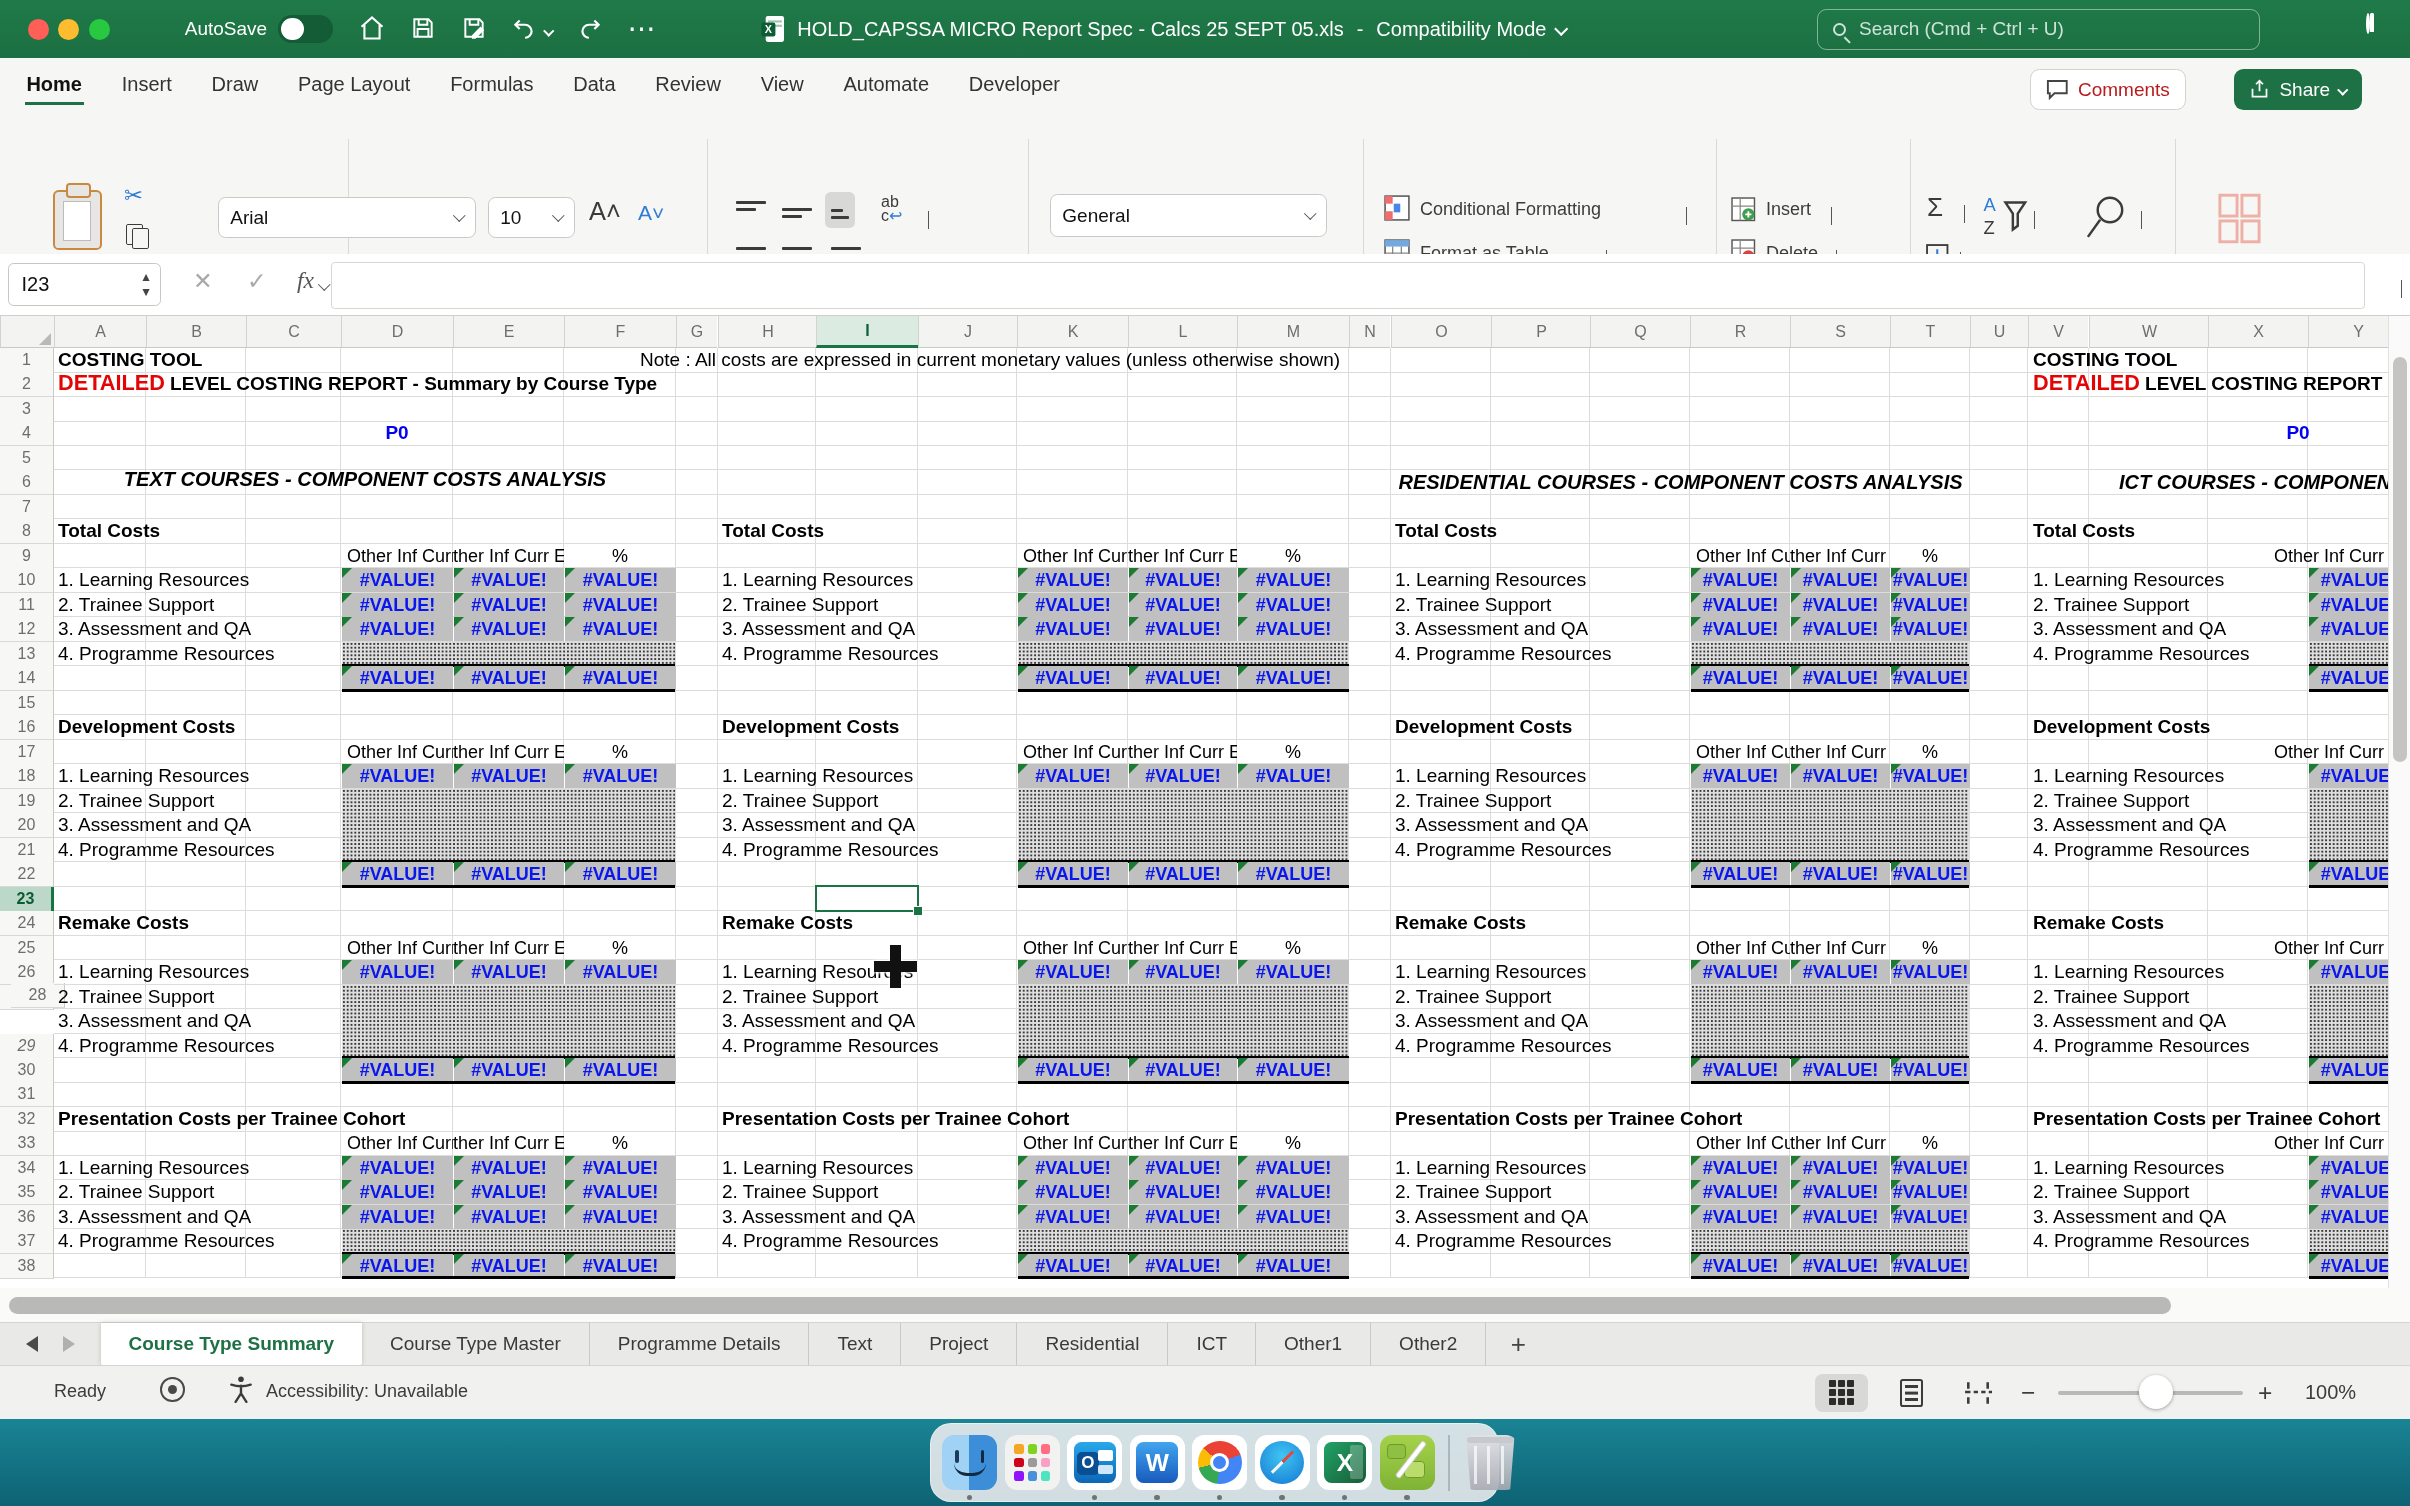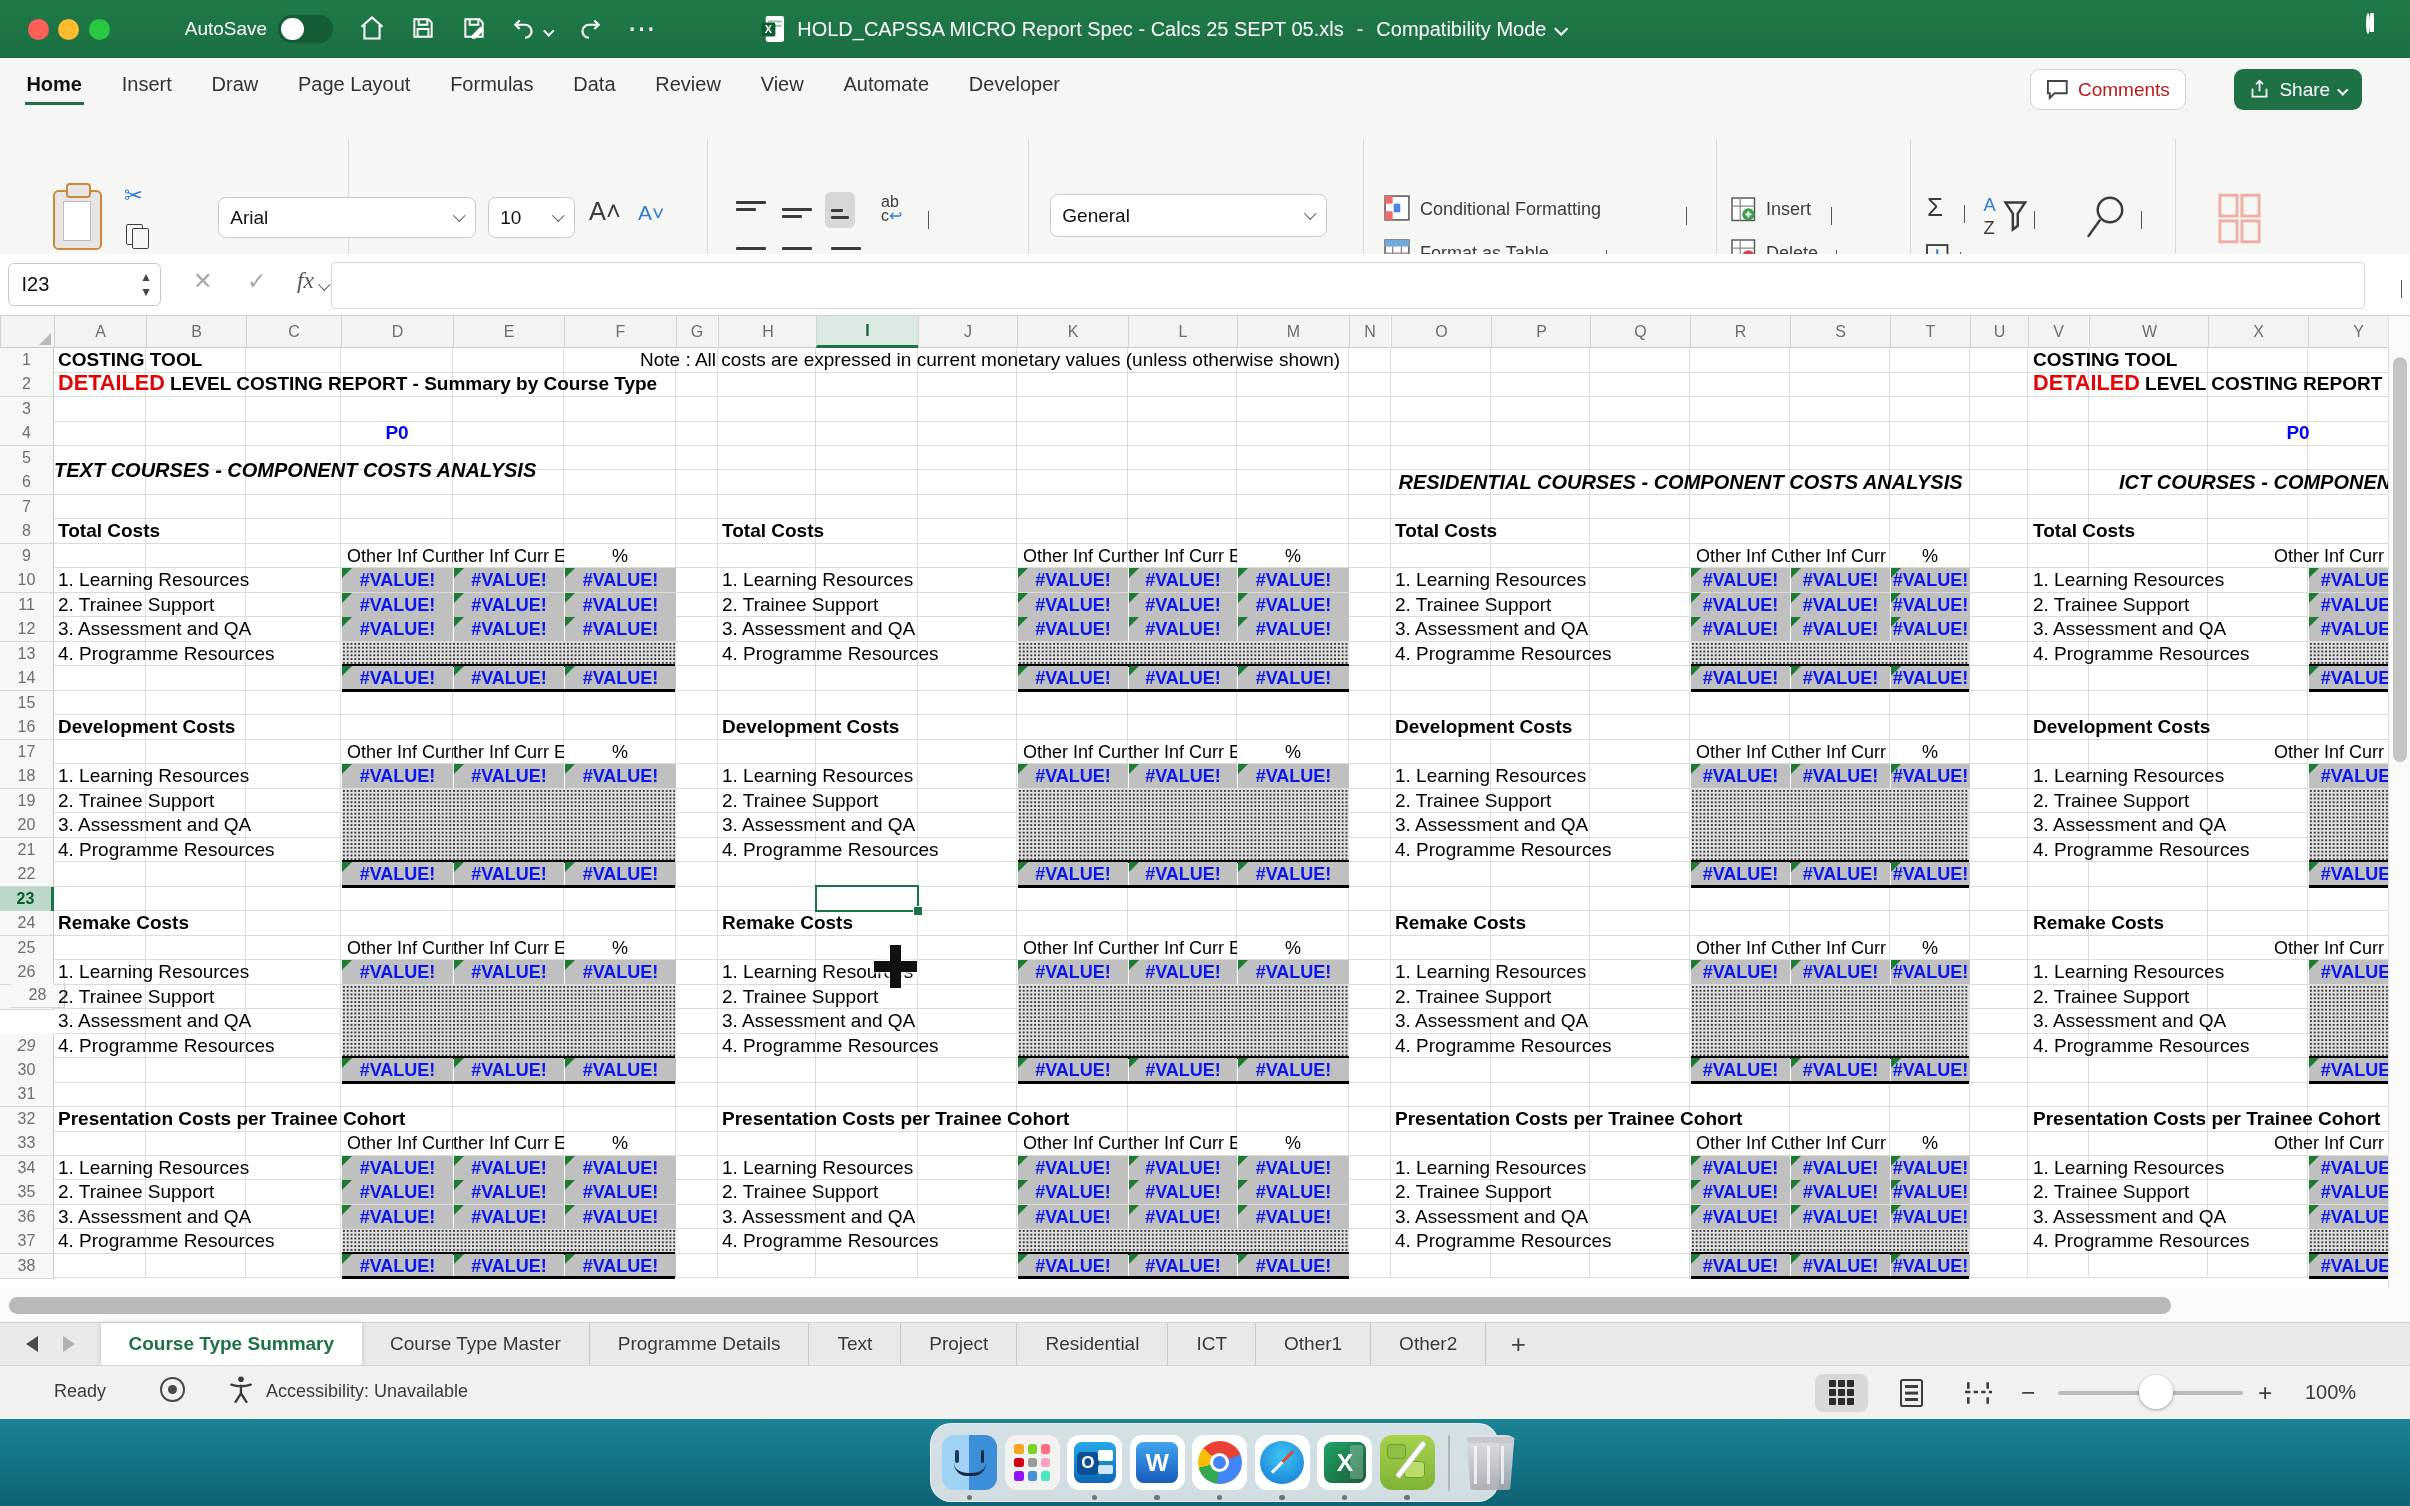--- a/index.html
+++ b/index.html
@@ -160,20 +160,24 @@
         <rect x="4" y="1" width="17" height="24" rx="2" fill="#fff"></rect>
         <rect x="6" y="5" width="13" height="2" fill="#9fc5ae"></rect>
         <rect x="6" y="9" width="13" height="2" fill="#9fc5ae"></rect>
         <rect x="0" y="7" width="13" height="13" rx="2" fill="#0e5c33"></rect>
         <text x="6.5" y="17" font-size="10" fill="#fff" text-anchor="middle" font-family="Liberation Sans,sans-serif" font-weight="bold">X</text>
       </svg>
     <span>HOLD_CAPSSA MICRO Report Spec - Calcs 25 SEPT 05.xls</span>
     <span style="margin:0 13px">-</span>
     <span>Compatibility Mode</span>
     <span class="chev"></span>
+  </span>
+  <span id="search-box">
+    <span class="mag" style="margin:0 13px 0 15px"></span>
+    <span>Search (Cmd + Ctrl + U)</span>
   </span>
   <span id="profile-icon"><span class="h"></span><span class="b"></span></span>
 </div>
 
 <div id="ribbon">
   <div id="rtabs">
       <div class="rtab active">Home</div>
       <div class="rtab">Insert</div>
       <div class="rtab">Draw</div>
       <div class="rtab">Page Layout</div>
@@ -529,21 +533,21 @@
     <div class="hline" style="left: 54px; top: 815px; width: 2334px;"></div>
     <div class="hline" style="left: 54px; top: 839px; width: 2334px;"></div>
     <div class="hline" style="left: 54px; top: 863px; width: 2334px;"></div>
     <div class="hline" style="left: 54px; top: 888px; width: 2334px;"></div>
     <div class="hline" style="left: 54px; top: 912px; width: 2334px;"></div>
     <div class="hline" style="left: 54px; top: 937px; width: 2334px;"></div>
     <div class="hline" style="left: 54px; top: 961px; width: 2334px;"></div>
     <div class="txt b" style="left: 58px; top: 32px;">COSTING TOOL</div>
     <div class="txt b" style="left: 58px; top: 55px;"><span class="red">DETAILED</span> LEVEL COSTING REPORT - Summary by Course Type</div>
     <div class="txt b blue" style="left: 341px; top: 105px; width: 112px; text-align: center;">P0</div>
-    <div class="txt it" style="left: 54px; top: 142px; width: 622px; ">TEXT COURSES  - COMPONENT COSTS ANALYSIS</div>
+    <div class="txt it" style="left: 54px; top: 151px; width: 622px; text-align: center;">TEXT COURSES  - COMPONENT COSTS ANALYSIS</div>
     <div class="txt b" style="left: 58px; top: 203px;">Total Costs</div>
     <div class="txt hdr19" style="left: 347px; top: 228px; width: 106px; overflow: hidden;">Other Inf Curr</div>
     <div class="txt hdr19" style="left: 453px; top: 228px; width: 111px; overflow: hidden;">ther Inf Curr E</div>
     <div class="txt hdr19" style="left: 564px; top: 228px; width: 112px; text-align: center;">%</div>
     <div class="txt" style="left: 58px; top: 252px;">1. Learning Resources</div>
     <div class="cellrect" style="left: 342px; top: 252px; width: 111px; height: 23.5px;"></div>
     <div class="tri" style="left: 342px; top: 252px;"></div>
     <div class="val" style="left: 342px; top: 253px; width: 111px;">#VALUE!</div>
     <div class="cellrect" style="left: 454px; top: 252px; width: 110px; height: 23.5px;"></div>
     <div class="tri" style="left: 454px; top: 252px;"></div>

